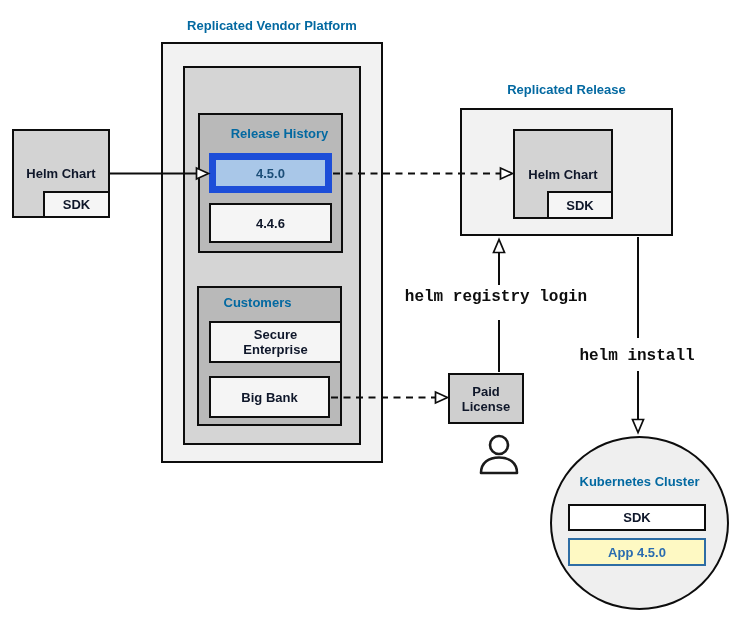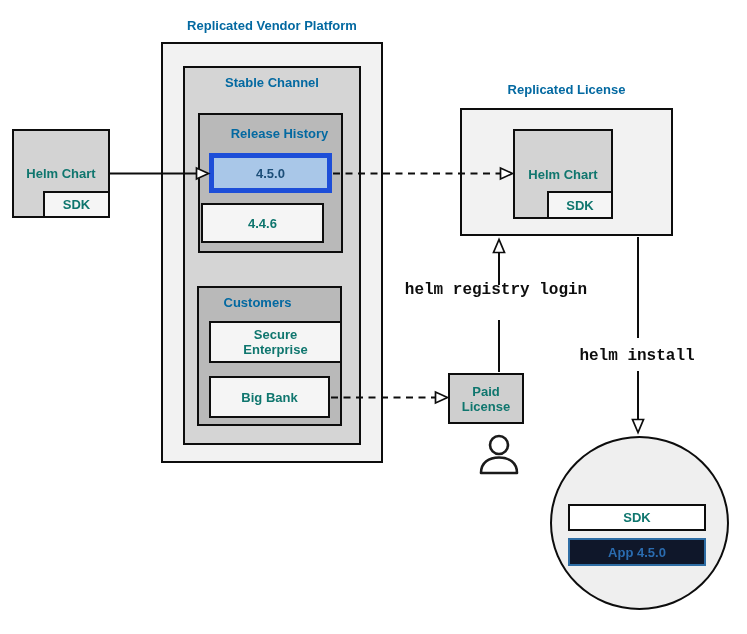--- a/index.html
+++ b/index.html
@@ -6,56 +6,55 @@
   .canvas{
     position:relative;width:747px;height:634px;background:#ffffff;overflow:hidden;
     font-family:"Liberation Sans","DejaVu Sans",sans-serif;
   }
   .box{position:absolute;box-sizing:border-box;border:2px solid #0d0d0d;}
   .lbl{
     position:absolute;font-weight:bold;font-size:13px;line-height:16px;
     color:#0369a1;text-align:center;white-space:pre-line;
   }
   .center{display:flex;align-items:center;justify-content:center;
-    font-weight:bold;font-size:13px;line-height:15px;color:#0f766e;
+    font-weight:bold;font-size:13px;line-height:15px;color:#0f172a;
     text-align:center;white-space:pre-line;}
   .fill-lightest{background:#f2f2f2;}
   .fill-medium{background:#d5d5d5;}
   .fill-helm{background:#d3d3d3;}
   .fill-dark{background:#b9b9b9;}
   .fill-item{background:#f5f5f5;}
   .fill-white{background:#ffffff;}
   .fill-license{background:#cfcfcf;}
-  .blue-release{background:#a9c7e8;border:5px solid #1d4ed8;color:#1c4e78;}
-  .blue-app{background:#0f172a;border:2px solid #2e6da4;color:#2a6cb0;}
+  .blue-release{background:#a9c7e8;border:7px solid #1d4ed8;color:#1c4e78;}
+  .blue-app{background:#fef9c3;border:2px solid #2e6da4;color:#2a6cb0;}
   .circle{border-radius:50%;background:#efefef;}
   .cmd{
     position:absolute;font-family:"Liberation Mono","DejaVu Sans Mono",monospace;
     font-weight:bold;font-size:16px;line-height:18px;color:#0d0d0d;text-align:center;
   }
   svg.overlay{position:absolute;left:0;top:0;pointer-events:none;}
 </style>
 </head>
 <body>
 
 <div class="canvas">
 
   <div class="lbl" style="left:161px;top:18px;width:222px;">Replicated Vendor Platform</div>
-  <div class="lbl" style="left:460px;top:82px;width:213px;">Replicated License</div>
+  <div class="lbl" style="left:460px;top:82px;width:213px;">Replicated Release</div>
 
   <div class="box fill-lightest" style="left:161px;top:42px;width:222px;height:421px;"></div>
 
   <div class="box fill-medium" style="left:183px;top:66px;width:178px;height:379px;"></div>
-  <div class="lbl" style="left:183px;top:75px;width:178px;">Stable Channel</div>
 
   <div class="box fill-dark" style="left:198px;top:113px;width:145px;height:140px;"></div>
   <div class="lbl" style="left:198px;top:126px;width:163px;">Release History</div>
 
   <div class="box center blue-release" style="left:209px;top:153px;width:123px;height:40px;">4.5.0</div>
-  <div class="box center fill-item" style="left:201px;top:203px;width:123px;height:40px;">4.4.6</div>
+  <div class="box center fill-item" style="left:209px;top:203px;width:123px;height:40px;">4.4.6</div>
 
   <div class="box fill-dark" style="left:197px;top:286px;width:145px;height:140px;"></div>
   <div class="lbl" style="left:197px;top:295px;width:121px;">Customers</div>
 
   <div class="box center fill-item" style="left:209px;top:321px;width:133px;height:42px;">Secure
 Enterprise</div>
   <div class="box center fill-item" style="left:209px;top:376px;width:121px;height:42px;">Big Bank</div>
 
   <div class="box center fill-helm" style="left:12px;top:129px;width:98px;height:89px;">Helm Chart</div>
   <div class="box center fill-item" style="left:43px;top:191px;width:67px;height:27px;">SDK</div>
@@ -66,24 +65,25 @@
 
   <div class="box center fill-license" style="left:448px;top:373px;width:76px;height:51px;">Paid
 License</div>
 
   <svg class="overlay" width="747" height="634" viewBox="0 0 747 634">
     <circle cx="499" cy="445" r="9" fill="none" stroke="#1a1a1a" stroke-width="2.6"></circle>
     <path d="M481,473 c0,-10.5 8,-15.5 18,-15.5 s18,5 18,15.5 z" fill="none" stroke="#1a1a1a" stroke-width="2.6" stroke-linejoin="round"></path>
   </svg>
 
   <div class="box circle" style="left:550px;top:436px;width:179px;height:174px;"></div>
+  <div class="lbl" style="left:550px;top:474px;width:179px;">Kubernetes Cluster</div>
   <div class="box center fill-white" style="left:568px;top:504px;width:138px;height:27px;">SDK</div>
   <div class="box center blue-app" style="left:568px;top:538px;width:138px;height:28px;">App 4.5.0</div>
 
-  <div class="cmd" style="left:346px;top:281px;width:300px;">helm registry login</div>
+  <div class="cmd" style="left:346px;top:288px;width:300px;">helm registry login</div>
   <div class="cmd" style="left:487px;top:347px;width:300px;">helm install</div>
 
   <svg class="overlay" width="747" height="634" viewBox="0 0 747 634">
 
     <g>
       <line x1="110" y1="173.5" x2="196" y2="173.5" stroke="#0d0d0d" stroke-width="2"></line>
       <polygon points="208.5,173.5 196.5,168 196.5,179" fill="#ffffff" stroke="#0d0d0d" stroke-width="1.7"></polygon>
     </g>
 
     <g>

